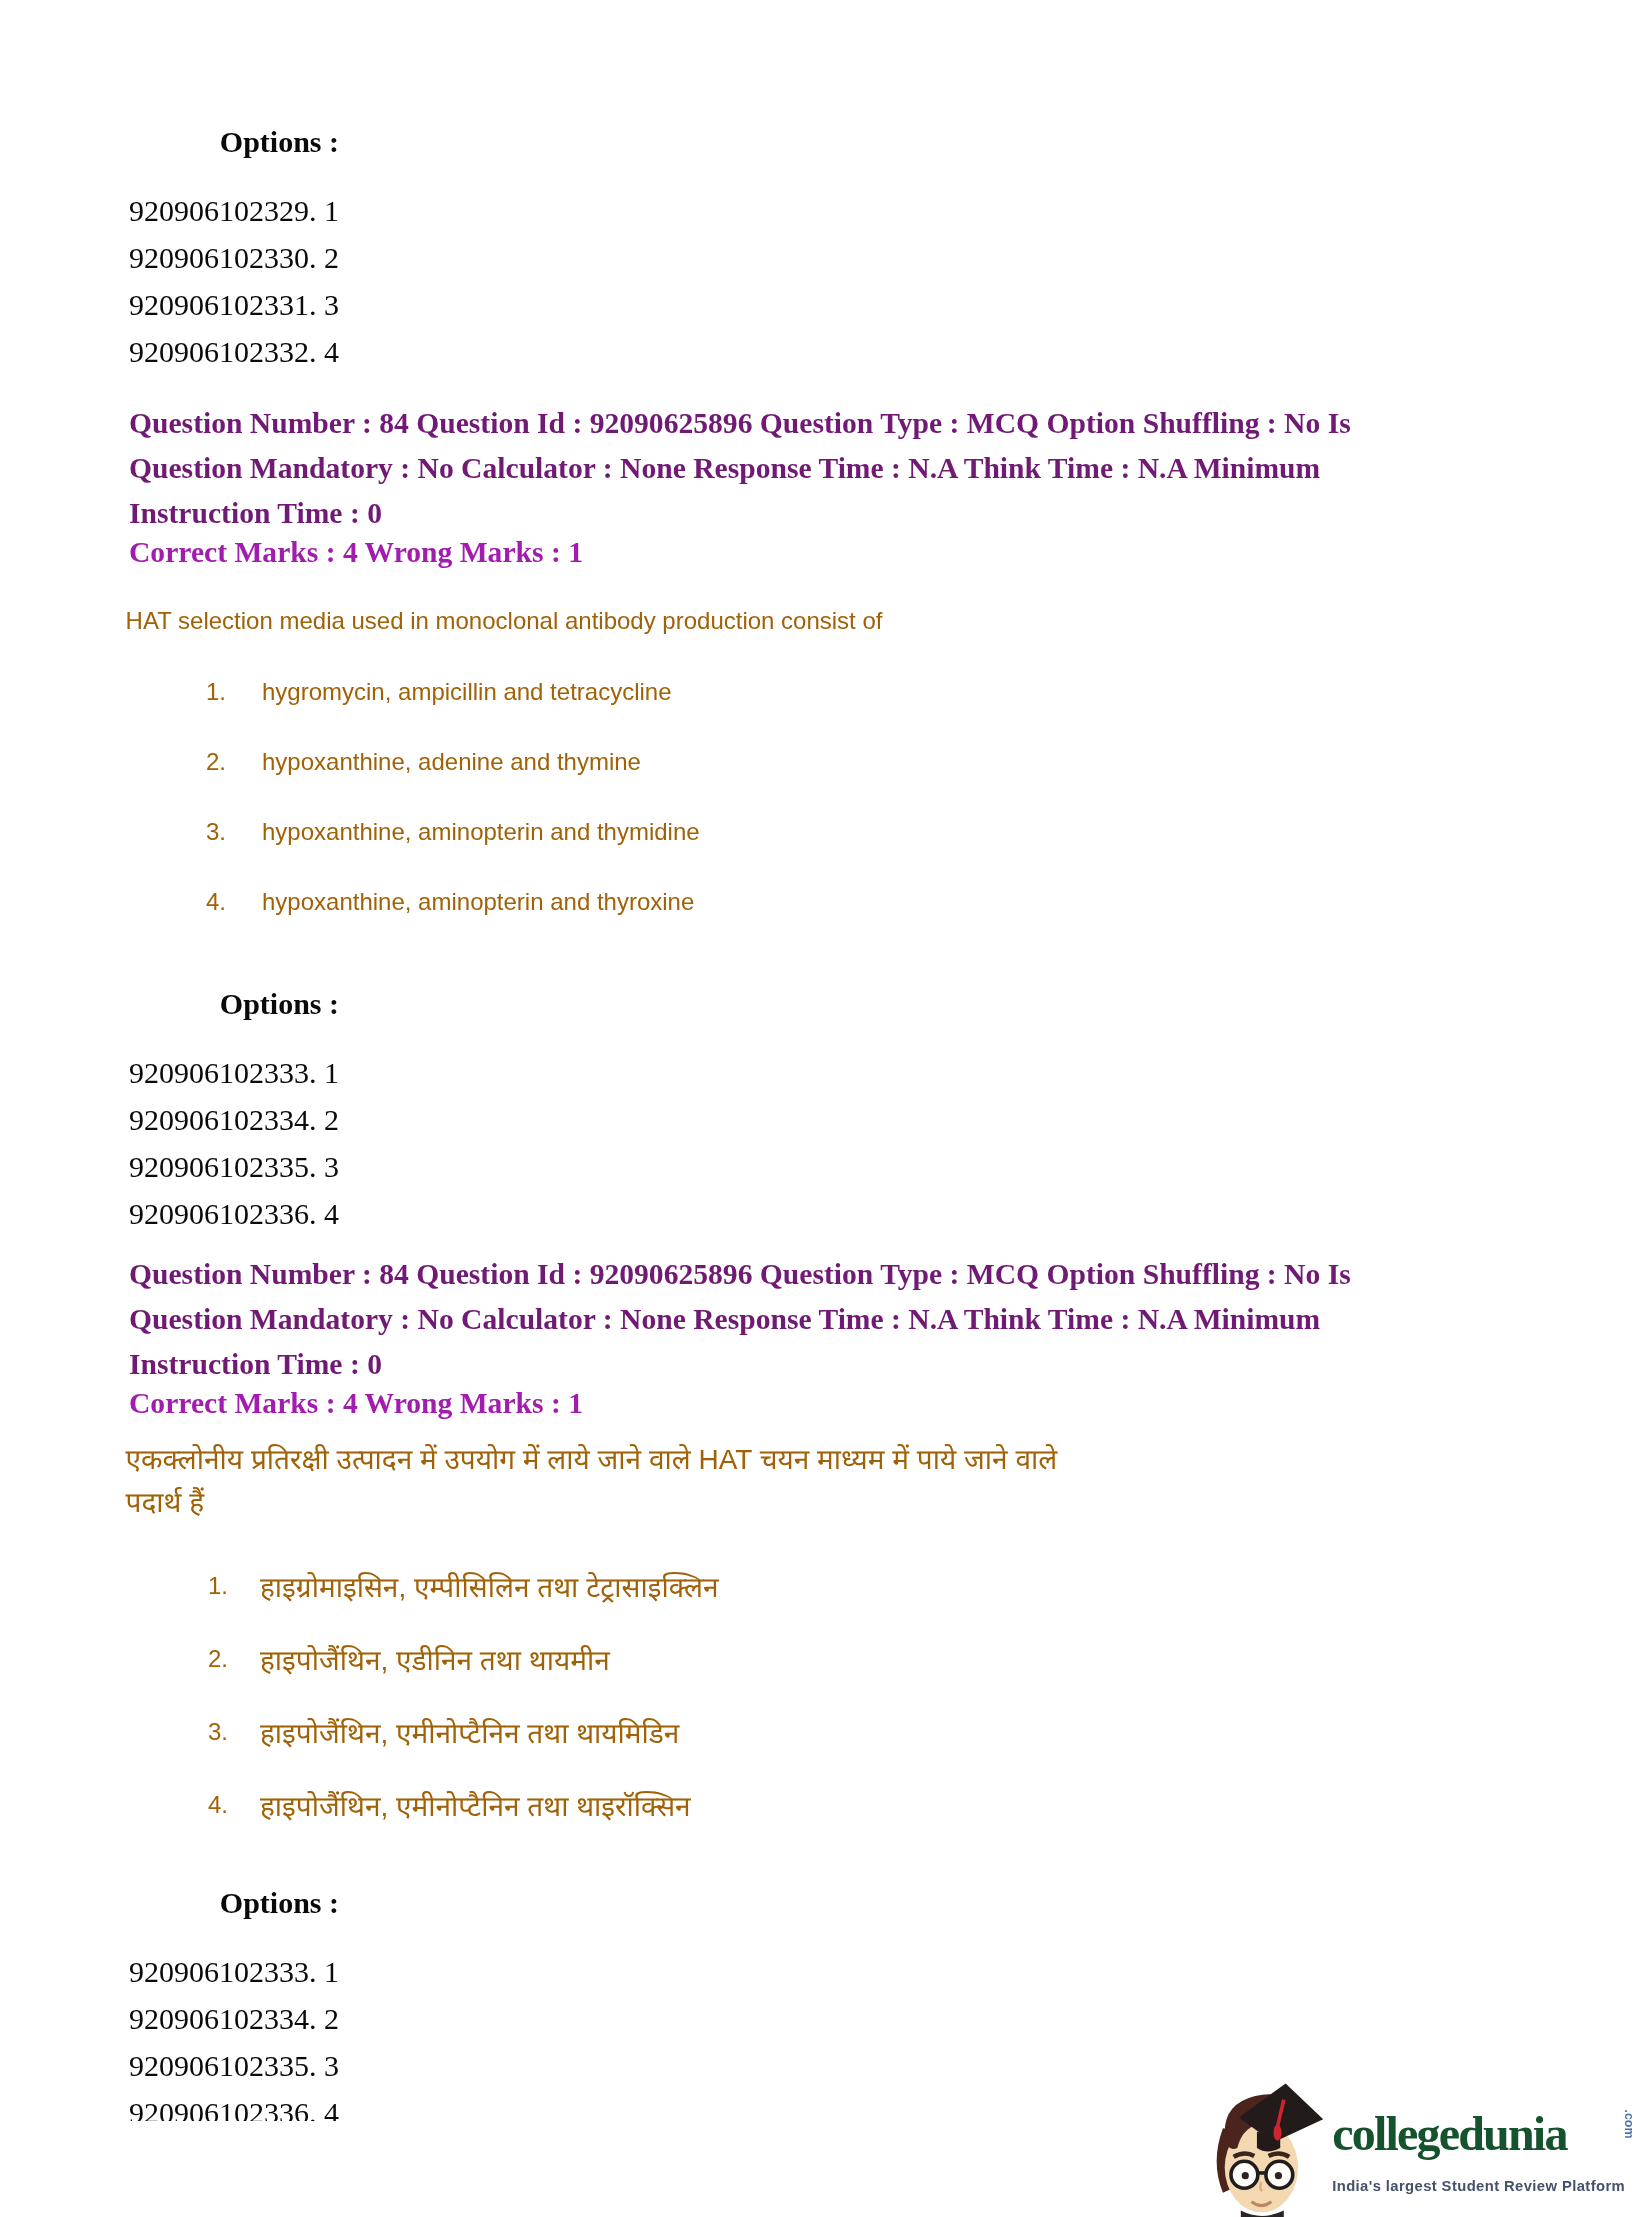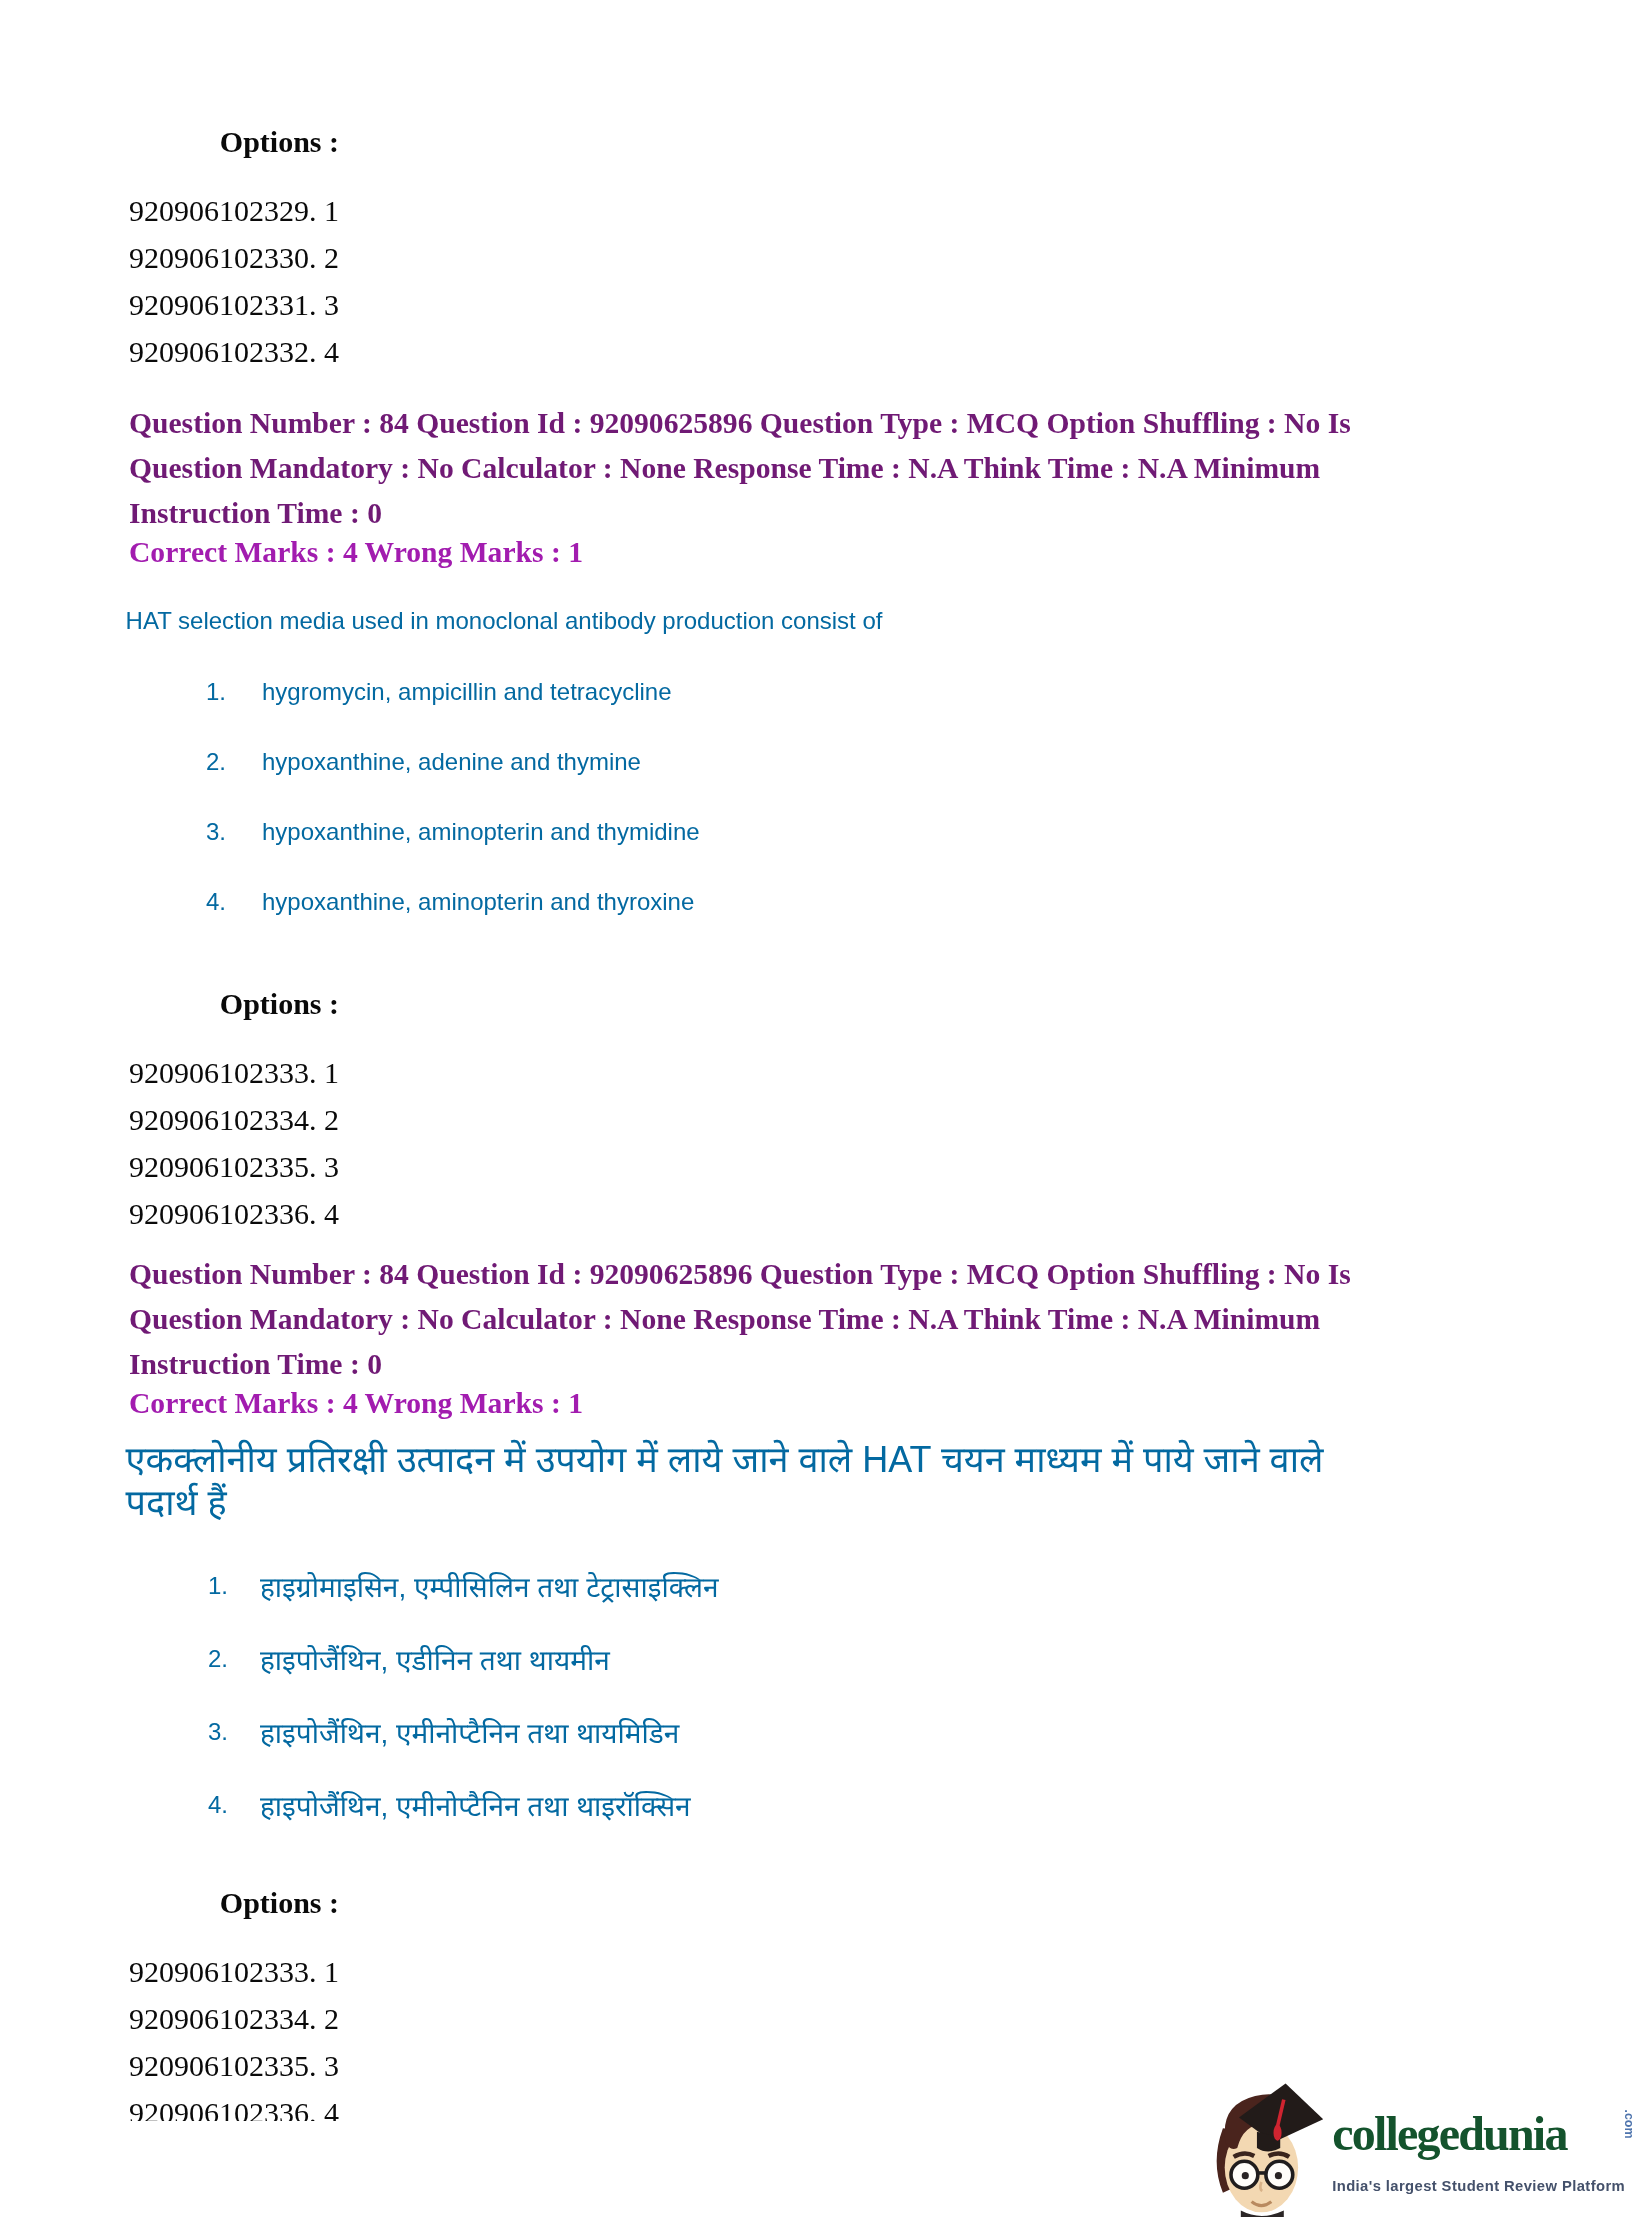--- a/index.html
+++ b/index.html
@@ -13,28 +13,28 @@
   
   .opt-block{left:129px;font-size:30px;line-height:47px;color:#0a0a0a;}
   .opt-label{font-weight:bold;text-align:right;}
   .opt-ids{margin-top:22px;}
   .opt-id{white-space:pre;}
   .clip-last{height:32px;overflow:hidden;}
   
   .meta{left:129px;font-weight:bold;font-size:29.6px;line-height:45px;color:#701a75;width:1397px;}
   .marks{left:129px;font-weight:bold;font-size:29.6px;line-height:45px;color:#a21caf;}
   
-  .qblock{left:122px;width:1397px;font-family:"Liberation Sans","DejaVu Sans",sans-serif;color:#0369a1;}
+  .qblock{left:122px;width:1397px;font-family:"Liberation Sans","DejaVu Sans",sans-serif;color:#a16207;}
   .q-text-en{font-size:24px;line-height:32px;padding-left:3.6px;}
   .choices-en{margin-top:41px;}
   .choice-row{display:flex;align-items:flex-start;margin-bottom:38px;height:32px;}
   .choice-num{width:56px;padding-left:84px;font-size:24px;flex:none;}
   .choice-text{font-size:24px;}
   
-  .q-text-hi{font-size:36px;line-height:43px;padding-left:3.6px;}
+  .q-text-hi{font-size:28px;line-height:43px;padding-left:3.6px;}
   .choices-hi{margin-top:43px;}
   .choice-row-hi{display:flex;align-items:flex-start;margin-bottom:34px;height:39px;}
   .choice-num-hi{width:52px;padding-left:86px;font-size:24px;flex:none;padding-top:5.4px;}
   .choice-text-hi{font-size:28px;}
   
   .logo{left:1205px;top:2076px;width:441px;height:142px;display:flex;align-items:flex-start;}
   .logo-boy{flex:none;width:120px;height:142px;}
   .logo-textcol{margin-left:7.2px;padding-top:34px;position:relative;}
   .brand{font-family:Liberation Serif, serif;font-weight:bold;font-size:48px;line-height:48px;letter-spacing:-1.8px;color:#14532d;}
   .tld{position:absolute;top:41px;right:-18px;transform:rotate(90deg);transform-origin:center;font-family:"Liberation Sans",sans-serif;font-weight:bold;font-size:12.5px;color:#4e74ad;letter-spacing:0;}

